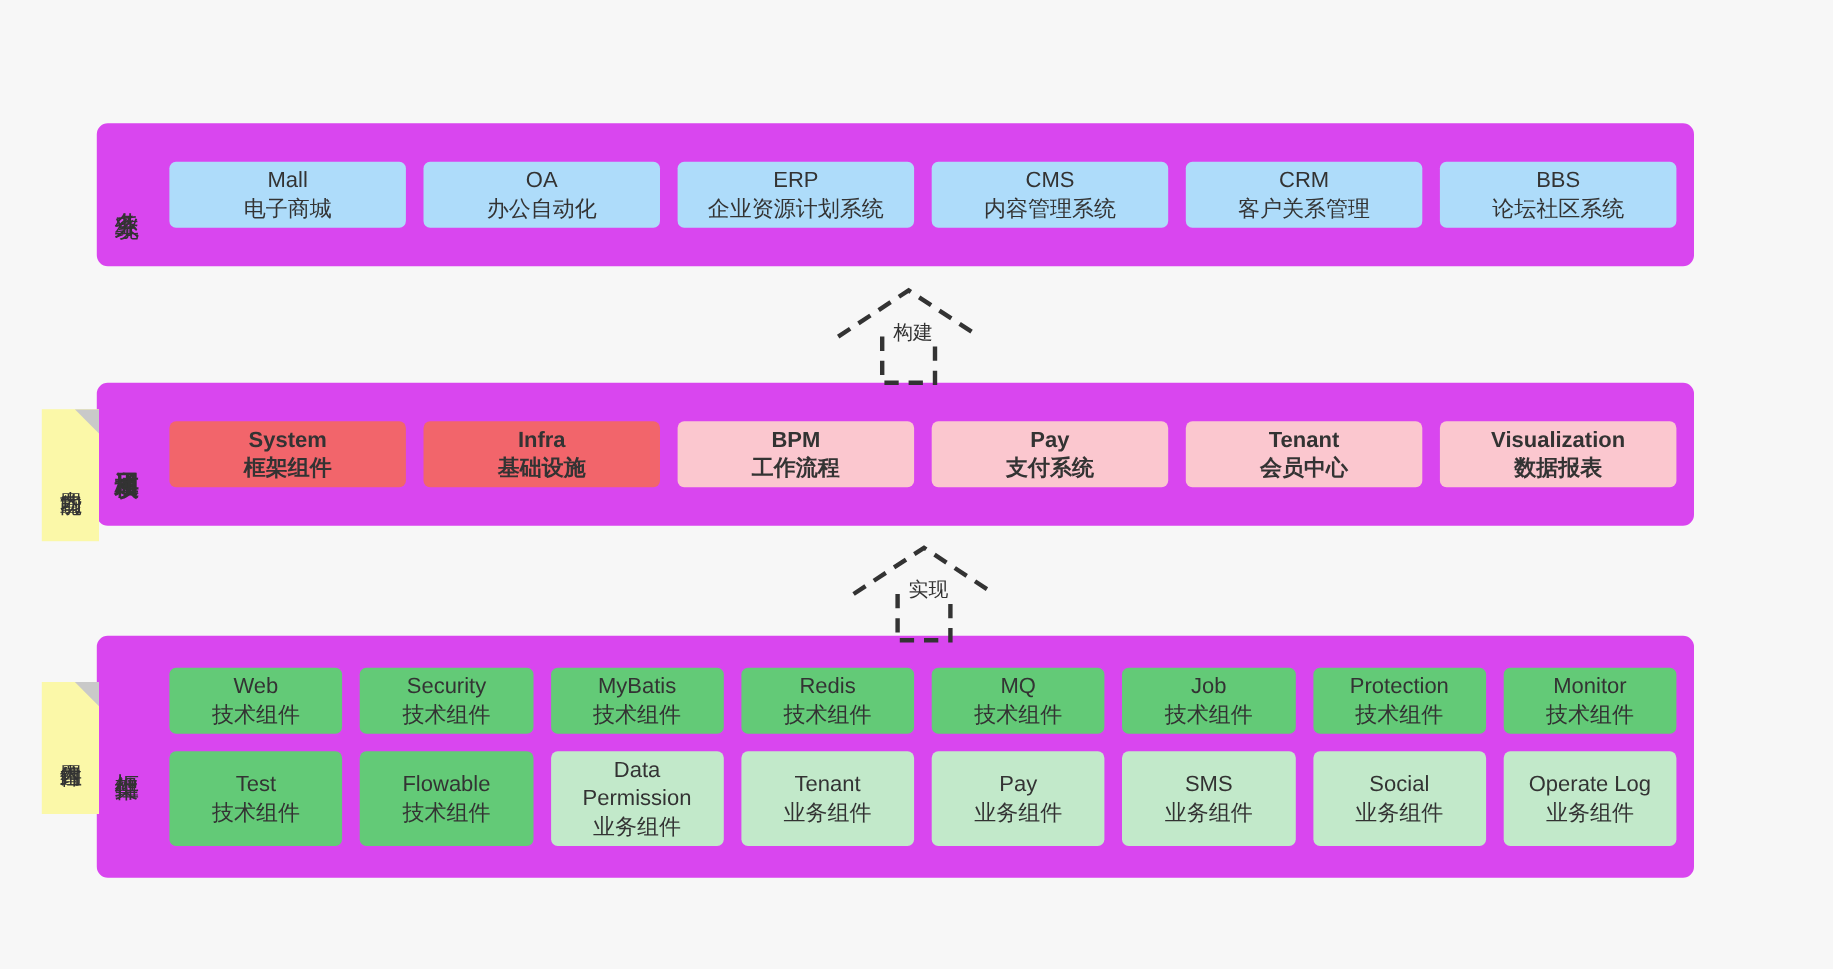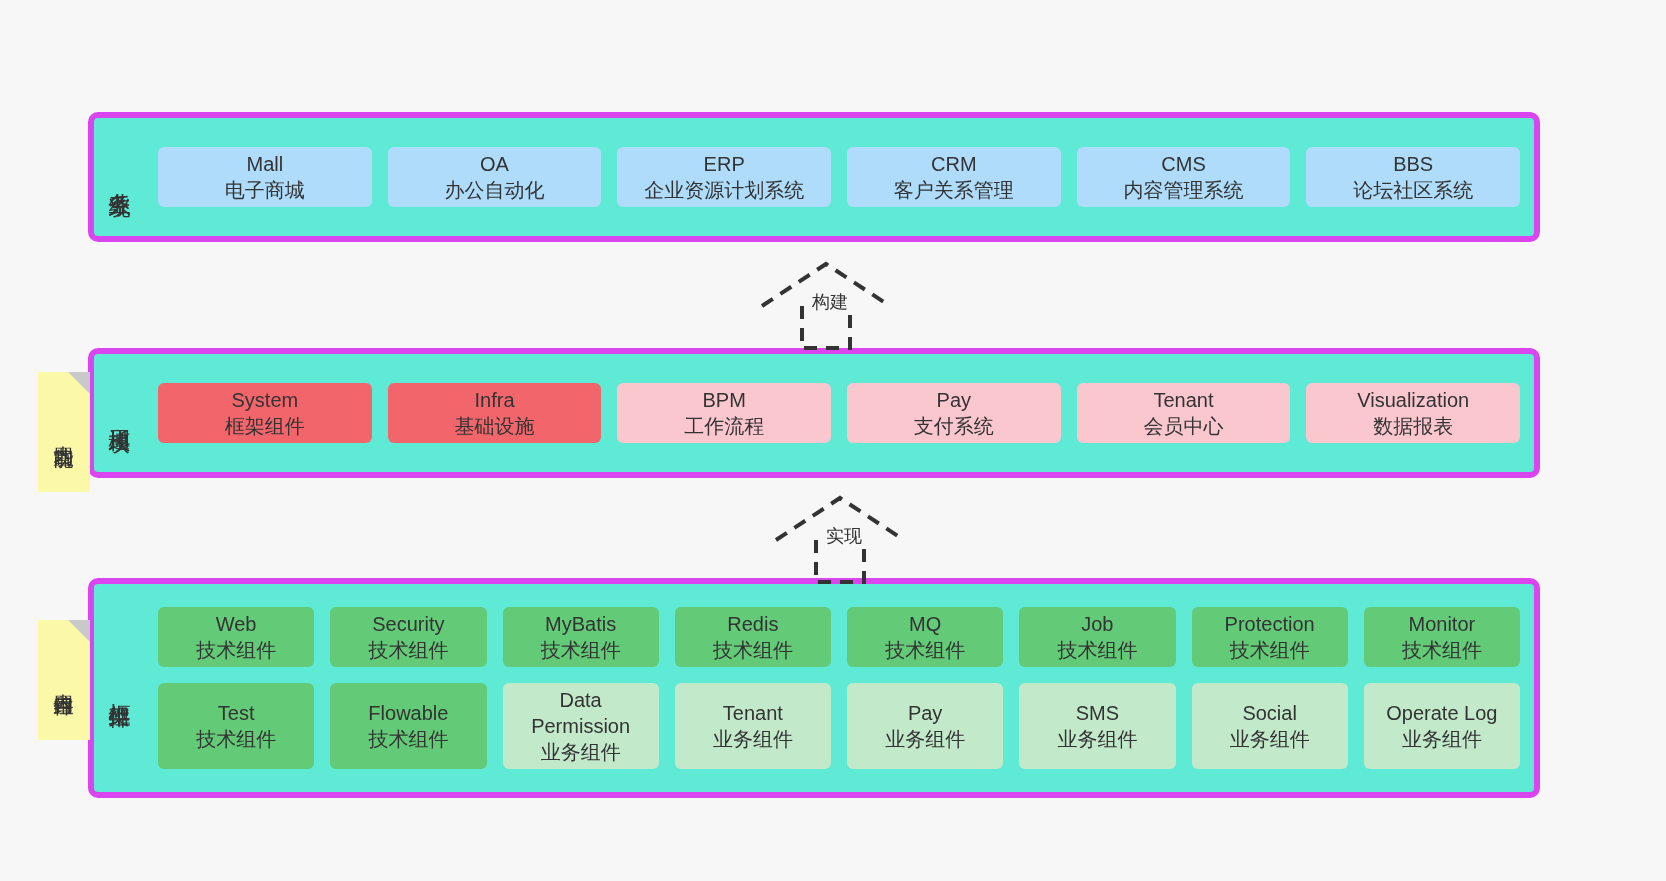--- a/index.html
+++ b/index.html
@@ -19,22 +19,22 @@
   #canvas {
     position: relative;
     width: 1666px;
     height: 881px;
   }
 
   
   .layer-band {
     position: absolute;
     box-sizing: border-box;
-    background: #5eead4;
-    border: 6px solid #d946ef;
+    background: #d946ef;
+    border: 2px solid #d946ef;
     border-radius: 10px;
     display: flex;
     align-items: stretch;
   }
 
   .layer-title {
     flex: 0 0 auto;
     width: 50px;
     display: flex;
     align-items: center;
@@ -152,26 +152,26 @@
         </div>
         <div class="node c-blue">
           <span class="n-en">OA</span>
           <span class="n-cn">办公自动化</span>
         </div>
         <div class="node c-blue">
           <span class="n-en">ERP</span>
           <span class="n-cn">企业资源计划系统</span>
         </div>
         <div class="node c-blue">
+          <span class="n-en">CMS</span>
+          <span class="n-cn">内容管理系统</span>
+        </div>
+        <div class="node c-blue">
           <span class="n-en">CRM</span>
           <span class="n-cn">客户关系管理</span>
-        </div>
-        <div class="node c-blue">
-          <span class="n-en">CMS</span>
-          <span class="n-cn">内容管理系统</span>
         </div>
         <div class="node c-blue">
           <span class="n-en">BBS</span>
           <span class="n-cn">论坛社区系统</span>
         </div>
       </div>
     </div>
   </div>
 
   <div class="uml-arrow" style="left:758px; top:258px;text-decoration:underline;">
@@ -180,21 +180,21 @@
       <polyline points="44,48 44,90 92,90 92,48" fill="none" stroke="#333333" stroke-width="4" stroke-dasharray="13,9" stroke-linecap="butt"></polyline>
     </svg>
     <span class="uml-label" style="left:54px; top:32px;">构建</span>
   </div>
 
   <div class="note" id="note-builtin-feature" style="left:38px; top:372px; width:52px; height:120px;">
     <span class="fold"></span>
     <span class="note-text">内置功能</span>
   </div>
 
-  <div class="layer-band" id="band-module" style="left:88px; top:348px; width:1452px; height:130px;">
+  <div class="layer-band" id="band-module" style="left:88px; top:348px; width:1452px; height:130px;font-weight:bold;">
     <div class="layer-title">通用模块</div>
     <div class="layer-body">
       <div class="node-row">
         <div class="node c-red">
           <span class="n-en">System</span>
           <span class="n-cn">框架组件</span>
         </div>
         <div class="node c-red">
           <span class="n-en">Infra</span>
           <span class="n-cn">基础设施</span>

